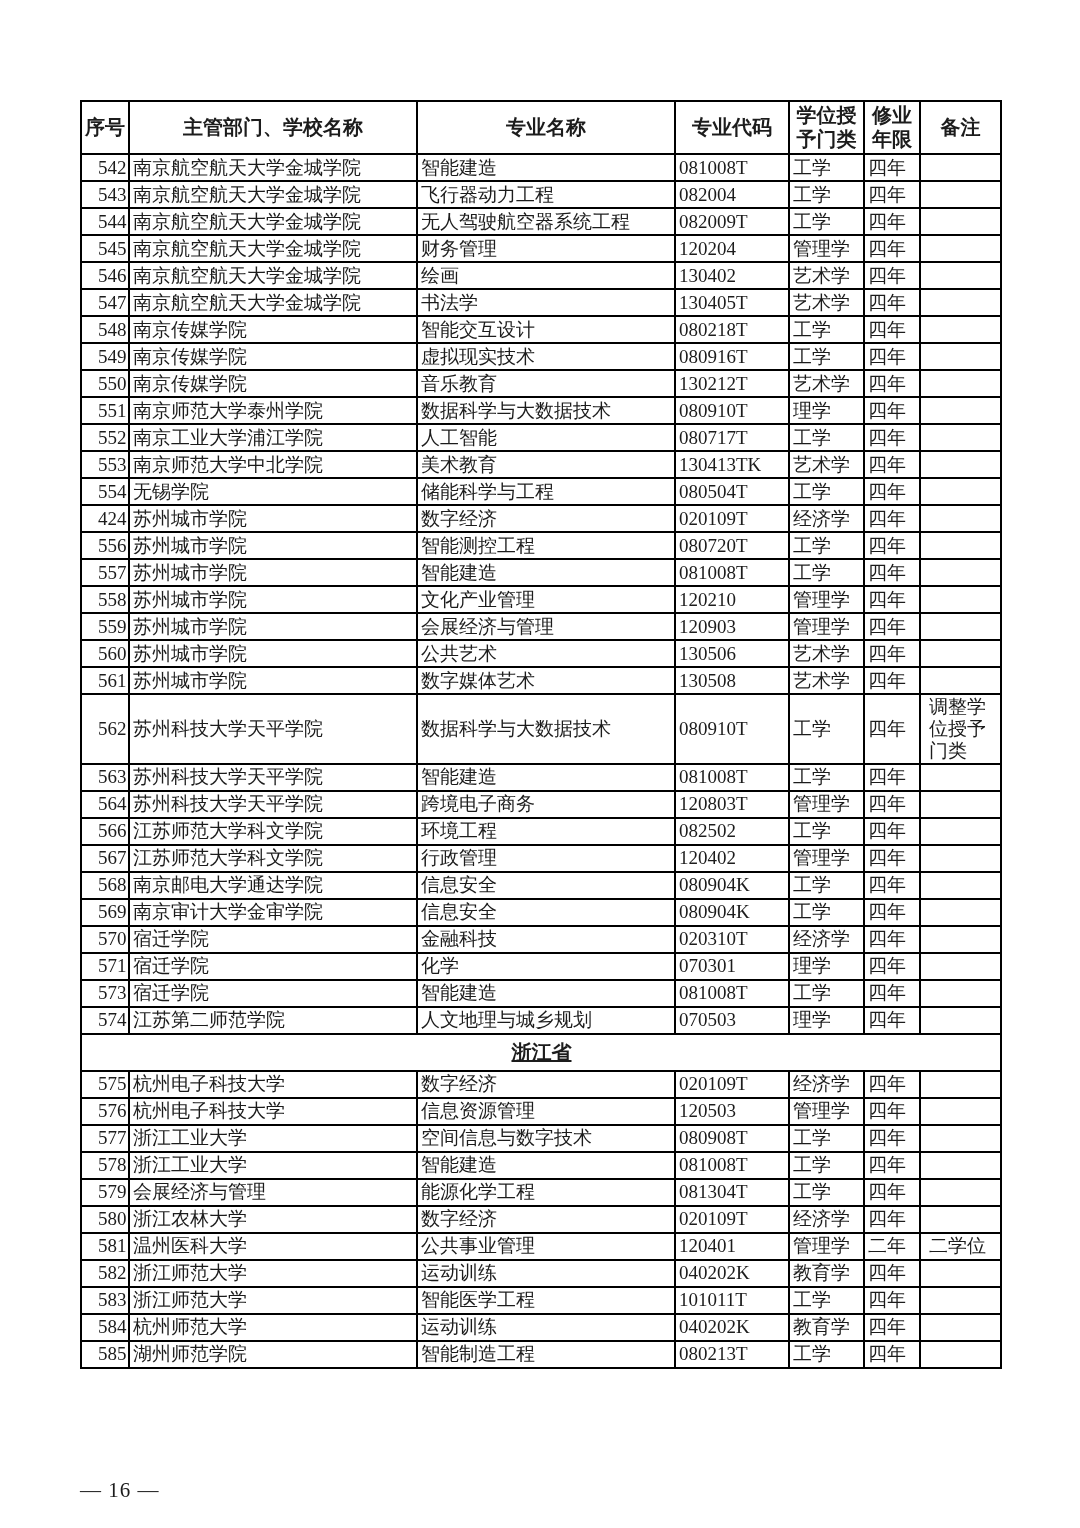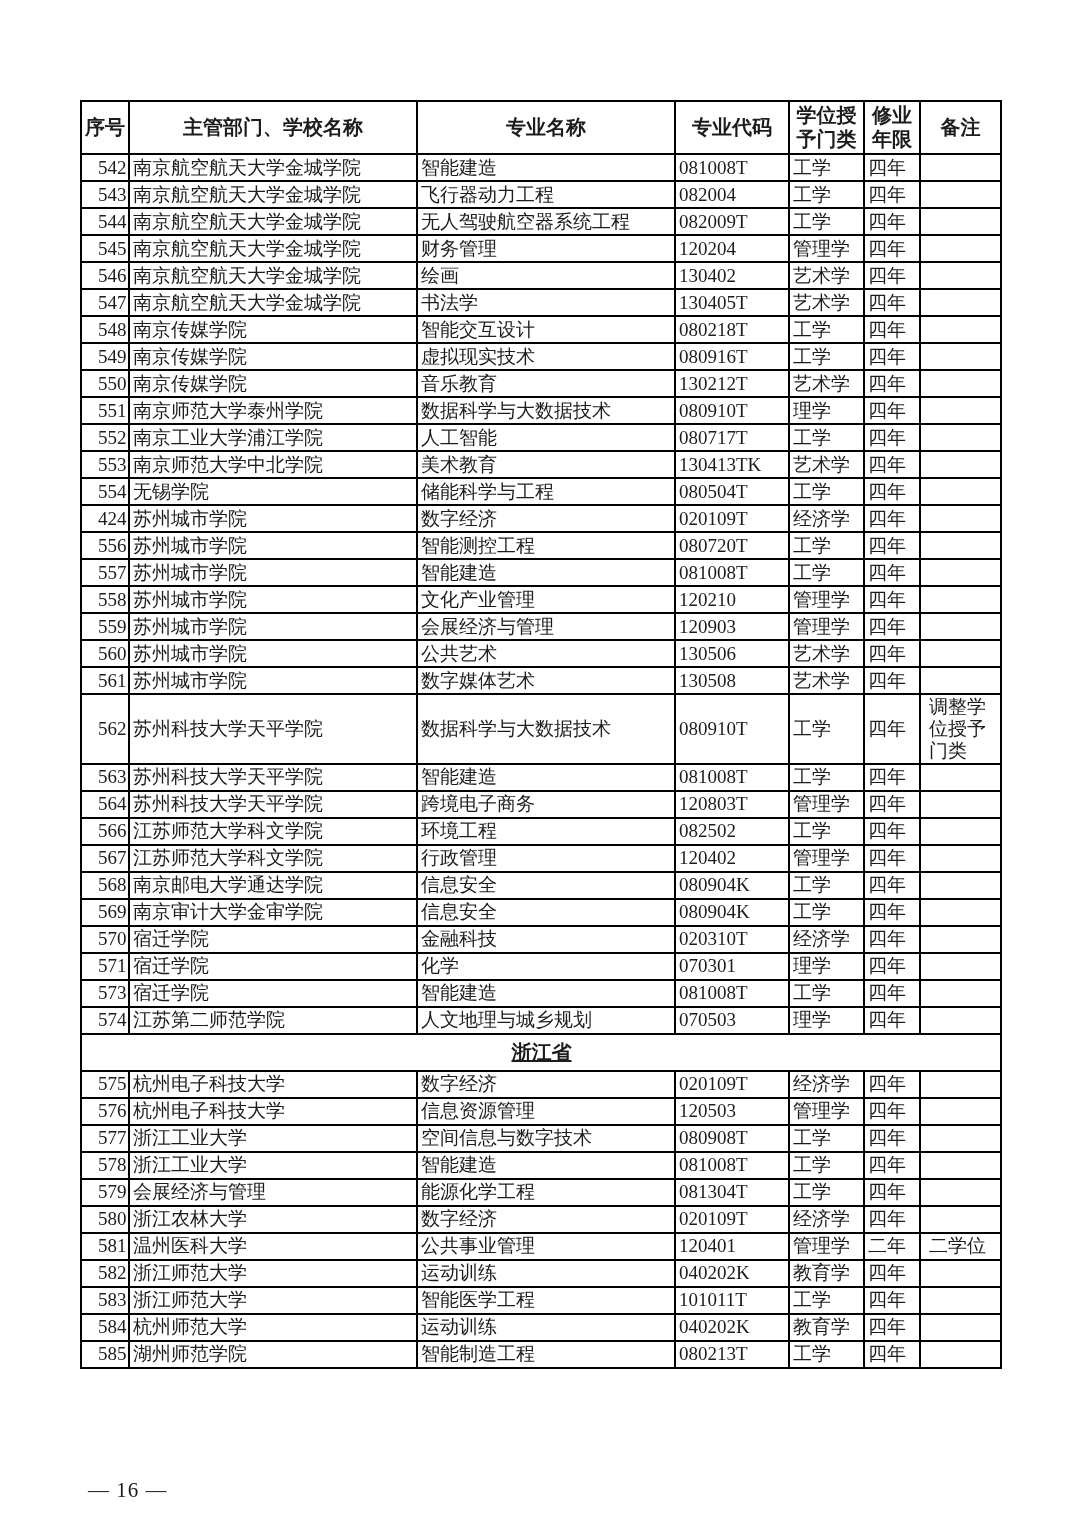--- a/index.html
+++ b/index.html
@@ -53,21 +53,21 @@
     font-weight: bold;
     font-size: 20px;
     height: 37px;
     text-decoration: underline;
   }
   .doc-table td.cell-note {
     padding: 1px 8px;
   }
   .page-number {
     position: absolute;
-    left: 88px;
+    left: 80px;
     top: 1478px;
     font-size: 21px;
     letter-spacing: 1px;
   }
 </style>
 </head>
 <body>
 
 <table class="doc-table">
   <colgroup>

